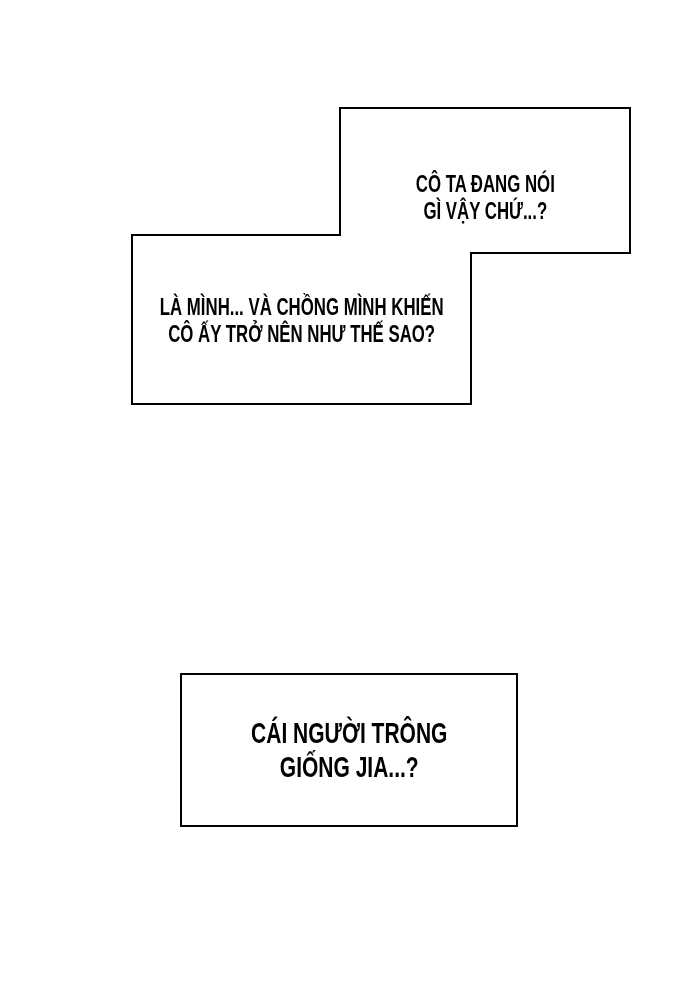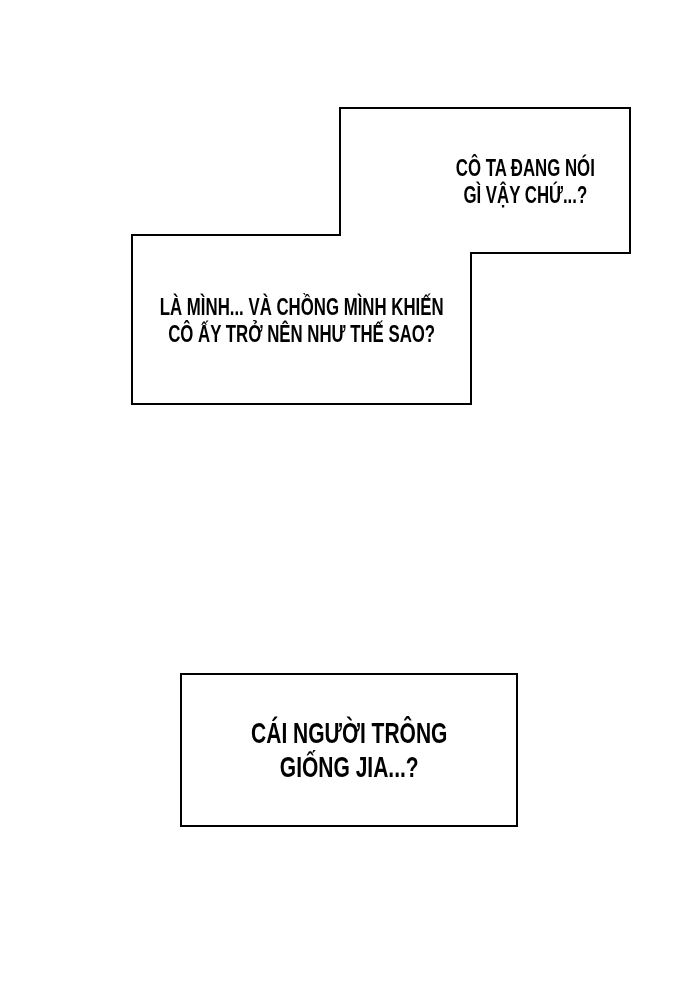--- a/index.html
+++ b/index.html
@@ -38,26 +38,25 @@
     font-weight: 700;
     pointer-events: none;
   }
   .condensed {
     transform: scaleX(0.70);
     transform-origin: 50% 50%;
     white-space: nowrap;
   }
   .bubble-text-top {
     left: 340px;
-    top: 108px;
+    top: 124px;
     width: 290px;
     height: 145px;
     font-size: 24px;
     line-height: 27px;
-    padding-left: 40px;
   }
   .bubble-text-middle {
     left: 132px;
     top: 235px;
     width: 339px;
     height: 169px;
     font-size: 24px;
     line-height: 27px;
   }
   .bubble-text-bottom {

